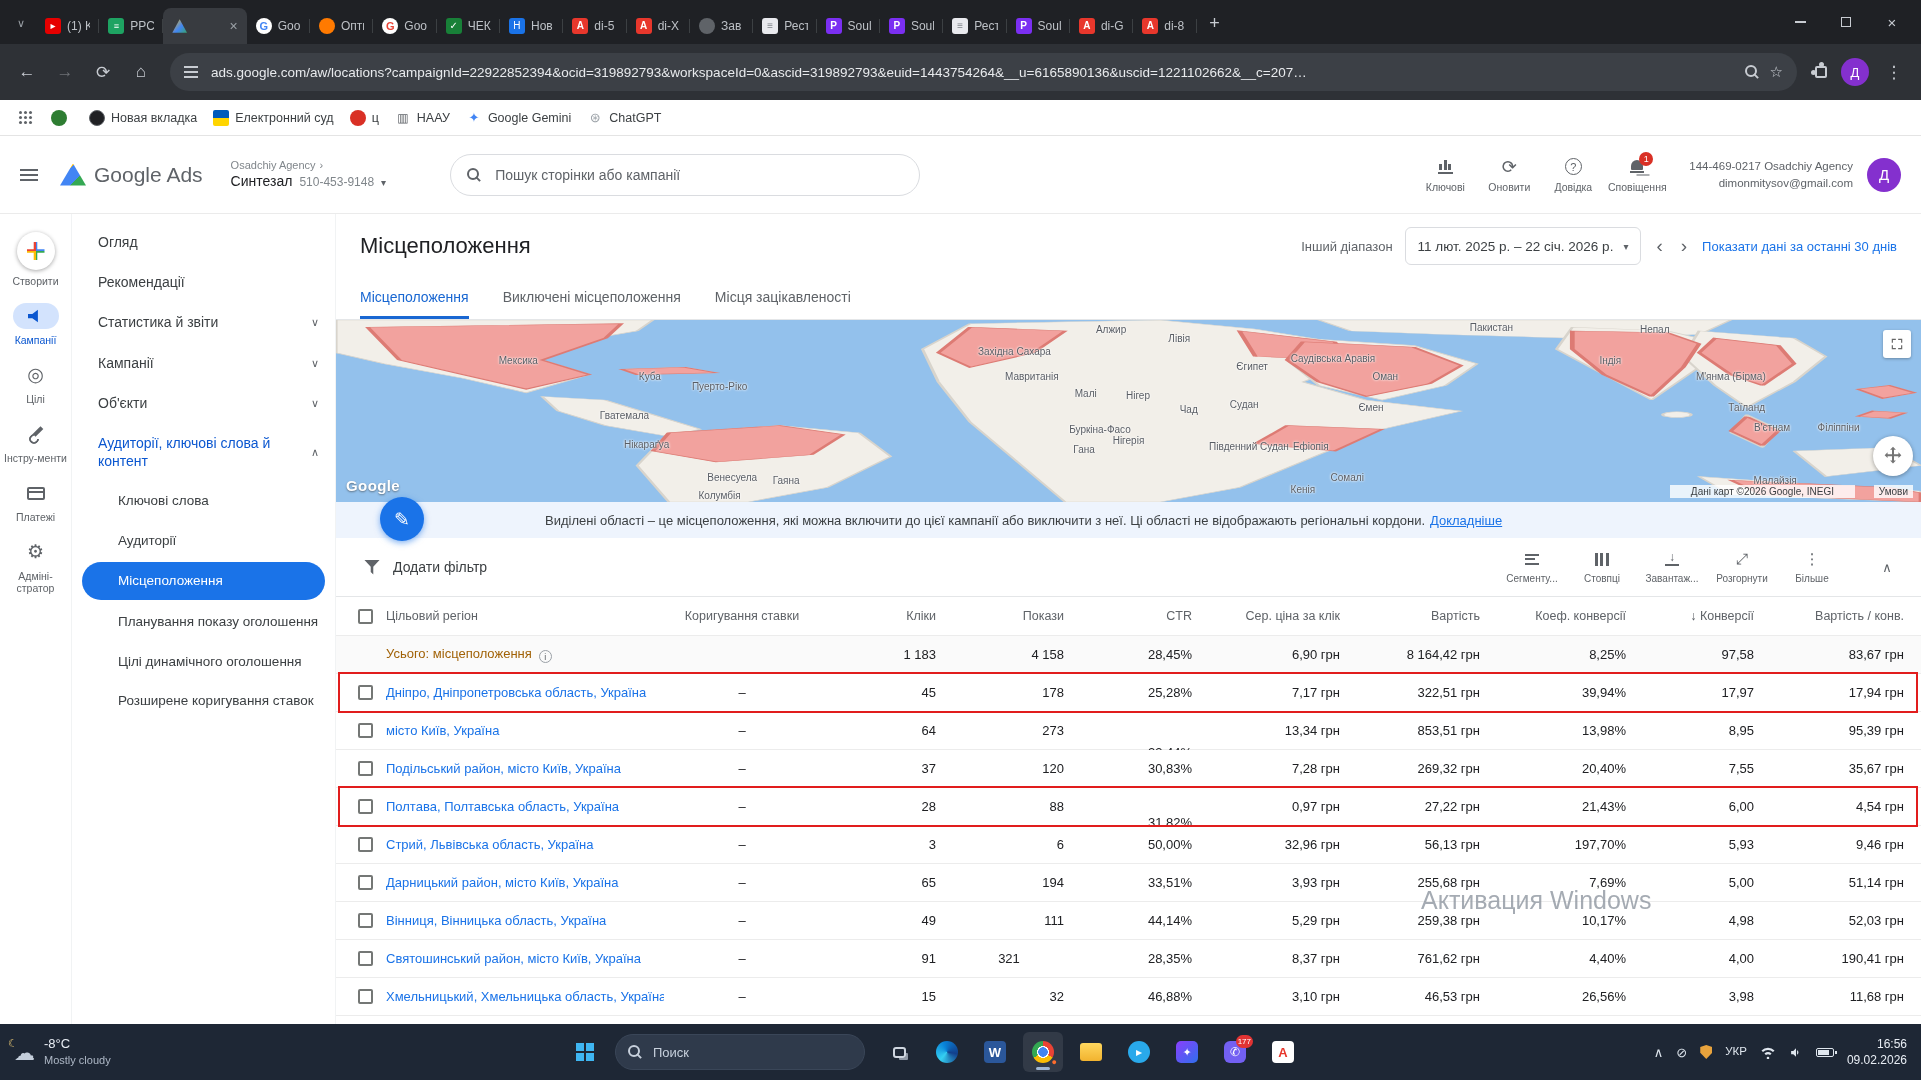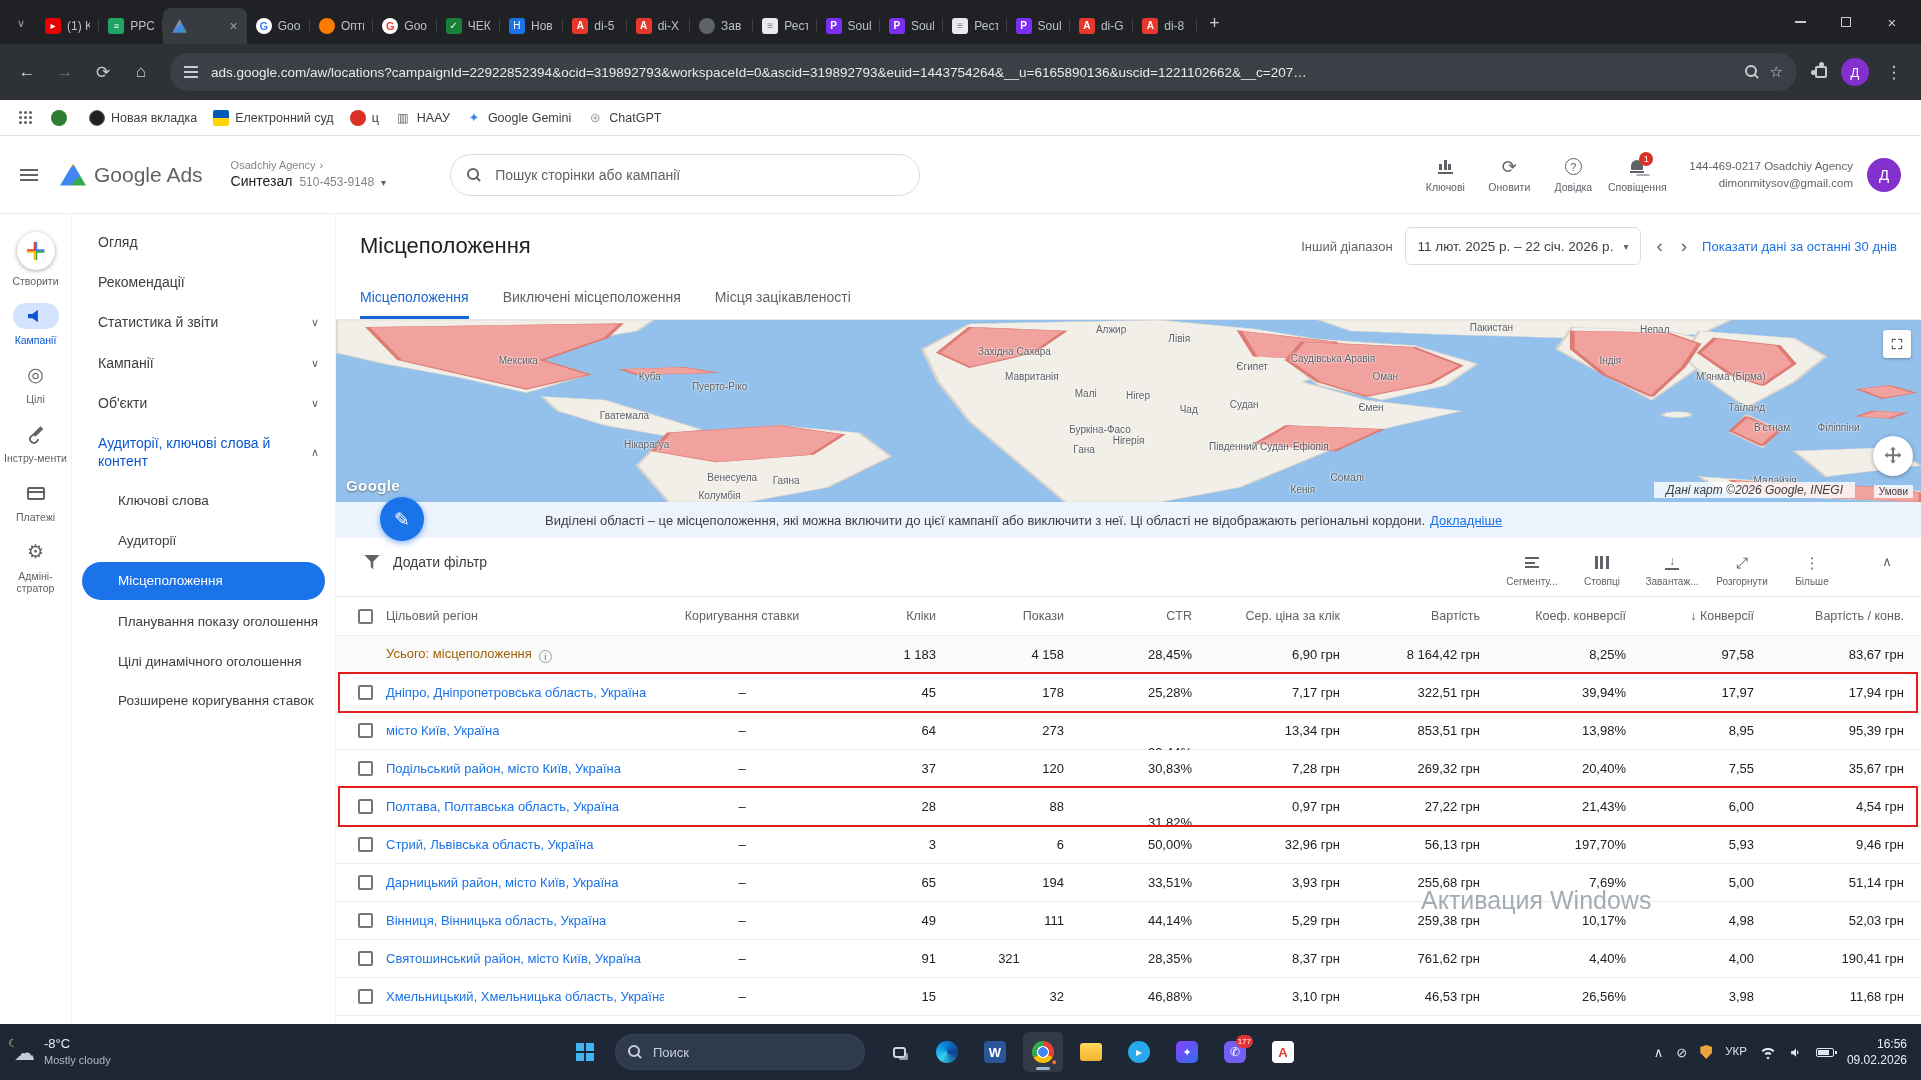--- a/index.html
+++ b/index.html
@@ -118,31 +118,31 @@
   .ptab{display:flex;align-items:center;font-size:14px;color:#5f6368;border-bottom:3px solid transparent;}
   .ptab.active{color:#1967d2;border-color:#1967d2;}
 
   
   .map{height:182px;position:relative;background:#93c1ec;overflow:hidden;}
   .map svg.geo{position:absolute;inset:0;width:100%;height:100%;}
   .mlabels{position:absolute;inset:0;pointer-events:none;}
   .mlabel{position:absolute;transform:translate(-50%,-50%);font-size:10px;color:#595d64;
           text-shadow:0 0 2px #fff,0 0 3px #fff;white-space:nowrap;}
   .glogo{position:absolute;left:10px;bottom:8px;color:#fff;font-size:15px;font-weight:bold;letter-spacing:.4px;text-shadow:0 1px 2px rgba(60,64,67,.65);}
-  .mattrib{position:absolute;right:66px;bottom:4px;font-size:12px;color:#3c4043;background:rgba(255,255,255,.8);padding:1px 12px;font-style:italic;}
+  .mattrib{position:absolute;right:66px;bottom:4px;font-size:10px;color:#3c4043;background:rgba(255,255,255,.8);padding:1px 21px;}
   .mterms{position:absolute;right:8px;bottom:4px;font-size:10px;color:#3c4043;background:rgba(255,255,255,.8);padding:1px 5px;}
   .mfull{position:absolute;right:10px;top:10px;width:28px;height:28px;background:#fff;border-radius:3px;box-shadow:0 1px 3px rgba(0,0,0,.3);display:flex;align-items:center;justify-content:center;}
   .mpan{position:absolute;right:8px;bottom:26px;width:40px;height:40px;background:#fff;border-radius:50%;box-shadow:0 1px 4px rgba(0,0,0,.35);display:flex;align-items:center;justify-content:center;}
 
   
   .banner{height:36px;background:#eef4fd;display:flex;align-items:center;padding-left:209px;font-size:13px;color:#3c4043;position:relative;gap:5px;white-space:nowrap;}
   .blink{color:#1a73e8;text-decoration:underline;}
   .fab{position:absolute;left:44px;top:-5px;width:44px;height:44px;border-radius:50%;background:#1a73e8;
        box-shadow:0 2px 6px rgba(26,115,232,.55);display:flex;align-items:center;justify-content:center;color:#fff;font-size:19px;z-index:6;}
-  .ttoolbar{height:58px;display:flex;align-items:flex-start;padding:16px 16px 0 28px;}
+  .ttoolbar{height:58px;display:flex;align-items:center;padding:0 16px 0 28px;}
   .addf{display:flex;align-items:center;gap:13px;font-size:14px;color:#3c4043;}
   .i-funnel{width:16px;height:15px;background:#5f6368;clip-path:polygon(0 0,100% 0,58% 48%,58% 100%,42% 84%,42% 48%);}
   .tacts{margin-left:auto;display:flex;align-items:center;}
   .tact{width:70px;display:flex;flex-direction:column;align-items:center;gap:5px;color:#5f6368;font-size:10px;}
   .ticon{height:17px;display:flex;align-items:center;justify-content:center;font-size:15px;color:#5f6368;}
   .ic-seg{width:14px;height:11px;border-top:2px solid #5f6368;border-bottom:2px solid #5f6368;position:relative;}
   .ic-seg::after{content:"";position:absolute;left:0;top:2.5px;width:10px;height:2px;background:#5f6368;}
   .ic-colmn{width:14px;height:13px;background:linear-gradient(90deg,#5f6368 0 3px,transparent 3px 5.5px,#5f6368 5.5px 8.5px,transparent 8.5px 11px,#5f6368 11px 14px);}
   .ic-dl{position:relative;width:14px;height:14px;border-bottom:2px solid #5f6368;}
   .ic-dl::before{content:"↓";position:absolute;left:50%;top:42%;transform:translate(-50%,-50%);font-size:12px;color:#5f6368;}

